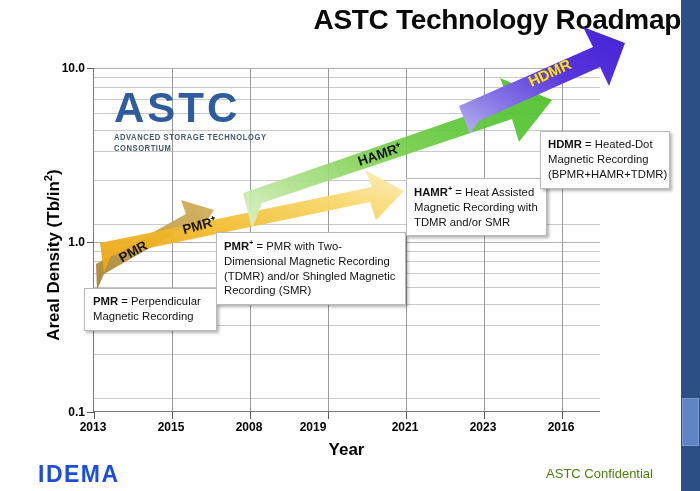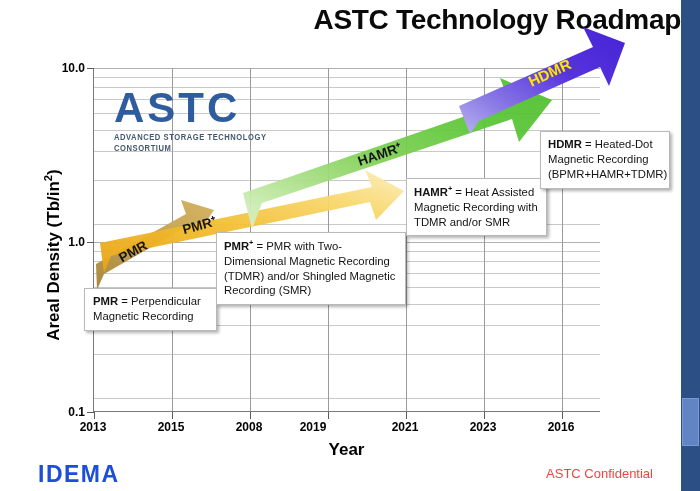--- a/index.html
+++ b/index.html
@@ -109,21 +109,21 @@
   
   .idema{
     position:absolute;left:30px;top:461px;
     font-size:23px;font-weight:bold;color:#1d4ed8;
     letter-spacing:1.5px;
     font-family:"Liberation Sans", sans-serif;
     margin-left:8px;
   }
   .conf{
     position:absolute;right:28px;top:466px;
-    font-size:13px;color:#ef4444;
+    font-size:13px;color:#4d7c0f;
   }
 
   
   .scrollbar{
     position:absolute;left:681px;top:0;width:19px;height:491px;
     background:#2c4f86;
   }
   .scroll-thumb{
     position:absolute;left:1px;width:17px;
     background:#6084c4;

